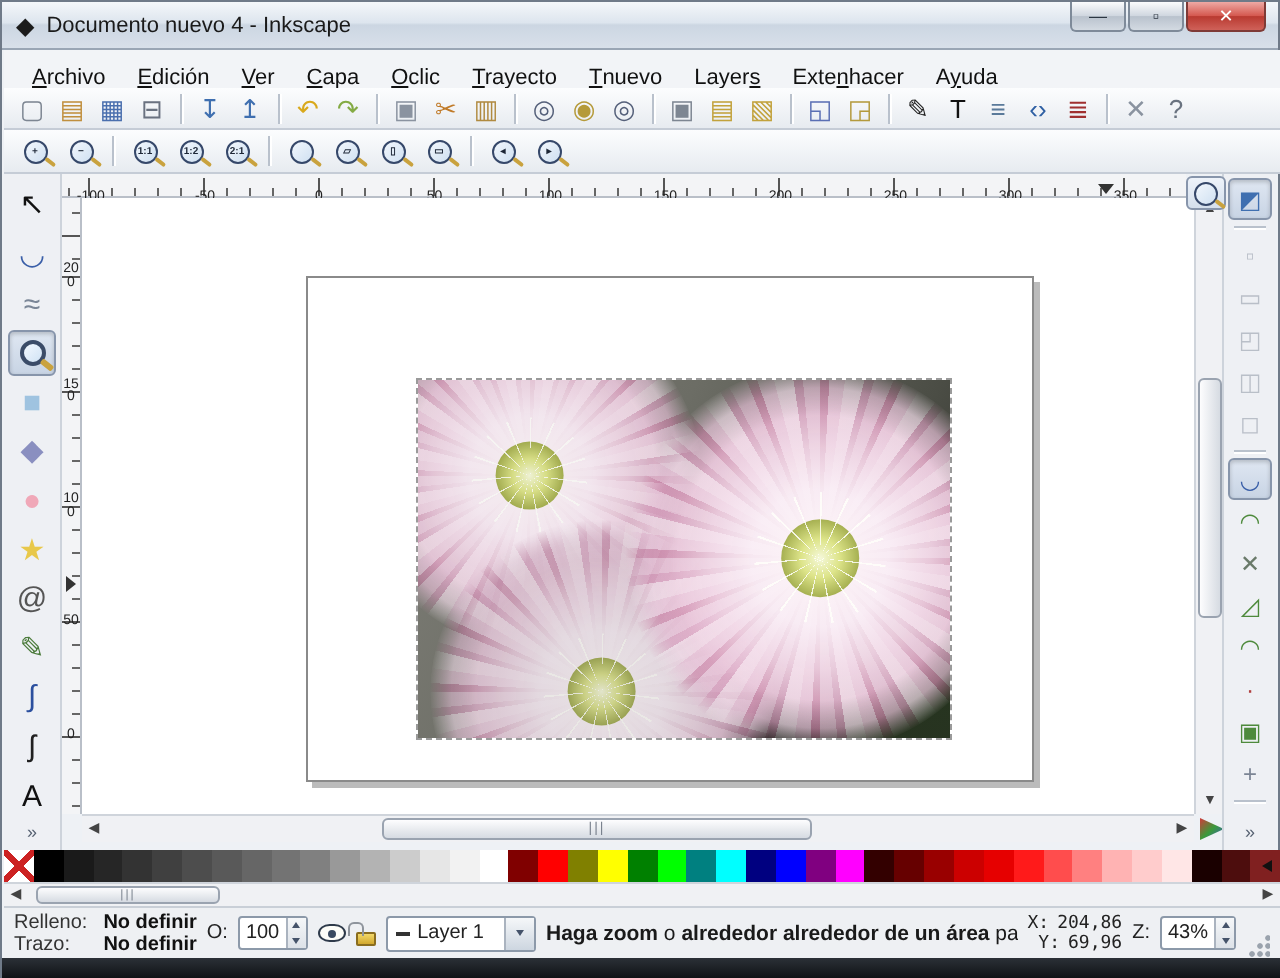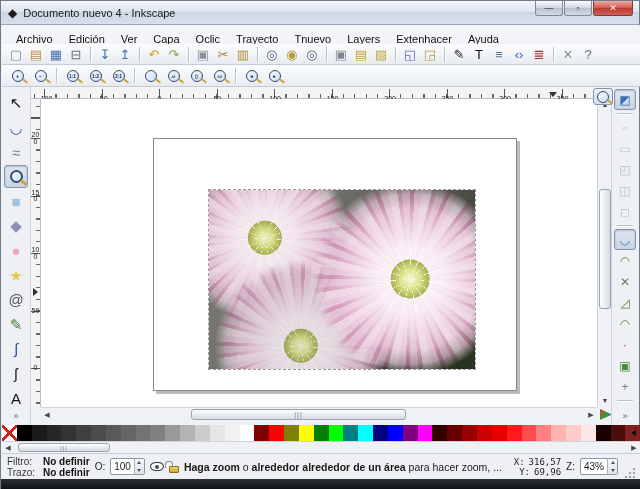--- a/index.html
+++ b/index.html
@@ -558,46 +558,53 @@
     </div>
   <div class="pal-arrow" data-name="palette-scroll-arrow"></div>
   <div class="pal-scroll" data-name="palette-scrollbar">
     <div class="arrow" style="left:1px" data-name="palette-scroll-left-arrow">◀</div>
     <div class="thumb" data-name="palette-scrollbar-thumb">|||</div>
     <div class="arrow" style="right:1px" data-name="palette-scroll-right-arrow">▶</div>
   </div>
 
   <div class="statusbar" data-name="statusbar">
     <div class="fillstroke" data-name="fill-stroke-indicator">
-      <span class="fs-label" data-name="fill-label">Filtro:</span>
+      <span class="fs-label" data-name="fill-label">Relleno:</span>
       <span class="fs-value" data-name="fill-value">No definir</span>
       <span class="fs-label" data-name="stroke-label">Trazo:</span>
       <span class="fs-value" data-name="stroke-value">No definir</span>
     </div>
     <span data-name="opacity-label">O:</span>
     <div class="spinbox" data-name="opacity-stepper">
       <span class="val" data-name="opacity-value">100</span>
       <span class="spin" data-name="spinner-arrows">
           <span>
             <i class="tri-up"></i>
           </span>
           <span>
             <i class="tri-dn"></i>
           </span>
         </span>
     </div>
     <span class="eye" data-name="layer-visibility-eye-icon"></span>
     <span class="lock" data-name="layer-lock-icon"></span>
+    <div class="layer-combo" data-name="layer-selector">
+      <span class="layer-swatch" data-name="layer-icon"></span>
+      <span class="layer-name" data-name="current-layer-name">Layer 1</span>
+      <span class="combo-arrow" data-name="chevron-down-icon">
+          <i class="tri-dn"></i>
+        </span>
+    </div>
     <div class="message" data-name="status-message">
       <b>Haga zoom</b><span> o </span><b>alrededor alrededor de un área</b><span> para hacer zoom, ...</span>
     </div>
     <div class="xy" data-name="cursor-coordinates">
       <div class="row">
           <span data-name="x-label">X:</span>
-          <span data-name="x-value">316,57</span>
+          <span data-name="x-value">204,86</span>
         </div>
       <div class="row">
           <span data-name="y-label">Y:</span>
           <span data-name="y-value">69,96</span>
         </div>
     </div>
     <span data-name="zoom-label">Z:</span>
     <div class="spinbox" data-name="zoom-stepper">
       <span class="val" data-name="zoom-value">43%</span>
       <span class="spin" data-name="spinner-arrows">

